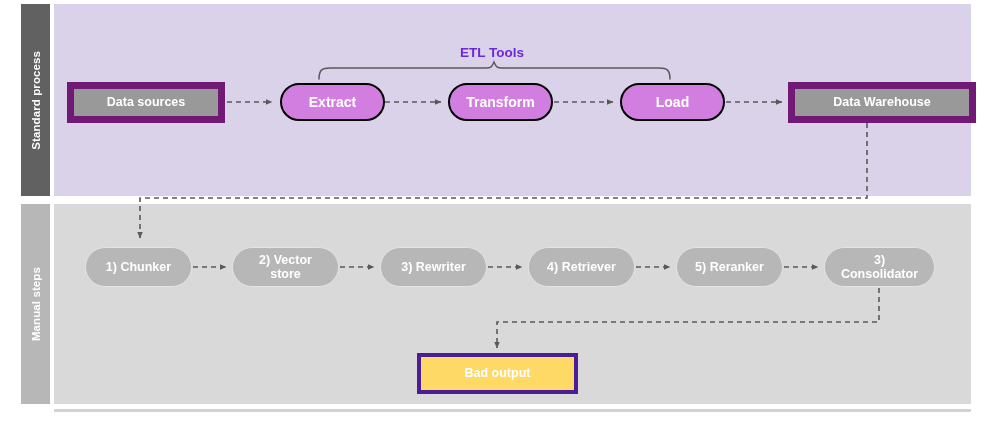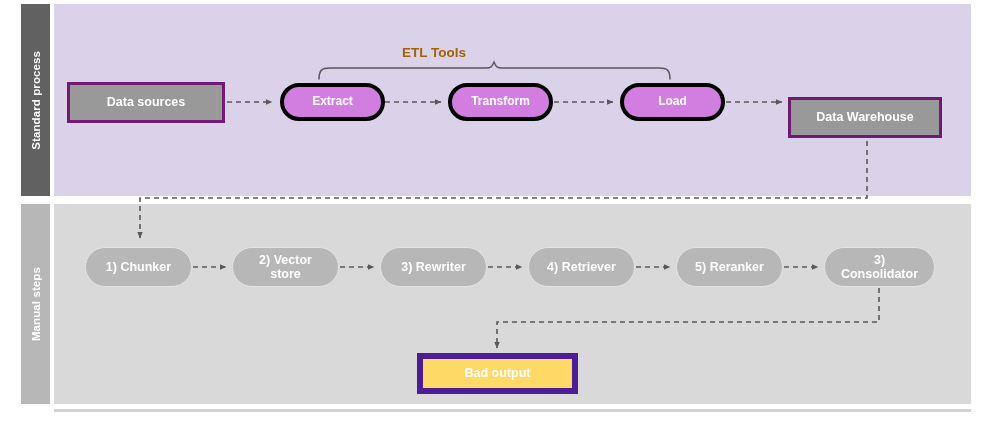--- a/index.html
+++ b/index.html
@@ -60,53 +60,54 @@
     align-items:center;
     justify-content:center;
     text-align:center;
     box-sizing:border-box;
     color:#ffffff;
     font-weight:bold;
     line-height:1.15;
   }
   .rect-gray{
     background:#999999;
-    border:3px solid #701a75;
+    border:7px solid #701a75;
     font-size:12.5px;
   }
   .pill-purple{
     background:#d27ee0;
-    border:4px solid #000000;
+    border:2px solid #000000;
     border-radius:999px;
-    font-size:12px;
+    font-size:14px;
   }
   .pill-gray{
     background:#b7b7b7;
     border:1px solid #e4e4e4;
     border-radius:999px;
     font-size:12.5px;
   }
   .rect-yellow{
     background:#ffd966;
-    border:6px solid #4c1d95;
+    border:4px solid #4c1d95;
     font-size:12.5px;
   }
 
   
   #wires{
     position:absolute;
     left:0; top:0;
     width:1003px; height:430px;
     pointer-events:none;
   }
   #brace-label{
     left:402px; top:45px; width:180px;
+    text-align:center;
     font-size:13.5px;
     font-weight:bold;
-    color:#a16207;
+    color:#6d28d9;
   }
 </style>
 </head>
 <body>
 
 <div id="stage">
 
   <div id="lane-top-body" class="lane-band abs"></div>
   <div id="lane-top-band" class="lane-band abs">
     <span>Standard process</span>
@@ -159,21 +160,21 @@
   </div>
 
   <div class="node pill-purple abs" style="left:620px;top:83px;width:105px;height:38px;">
     <span>Load</span>
   </div>
 
   <div class="node pill-purple abs" style="left:448px;top:83px;width:105px;height:38px;">
     <span>Transform</span>
   </div>
 
-  <div class="node rect-gray abs" style="left:788px;top:97px;width:154px;height:41px;text-align:center;">
+  <div class="node rect-gray abs" style="left:788px;top:82px;width:188px;height:41px;text-align:center;">
     <span>Data Warehouse</span>
   </div>
 
   <div class="node pill-gray abs" style="left:85px;top:247px;width:107px;height:40px;">
     <span>1) Chunker</span>
   </div>
 
   <div class="node pill-gray abs" style="left:232px;top:247px;width:107px;height:40px;padding:0 18px;box-sizing:border-box;">
     <span>2) Vector store</span>
   </div>

